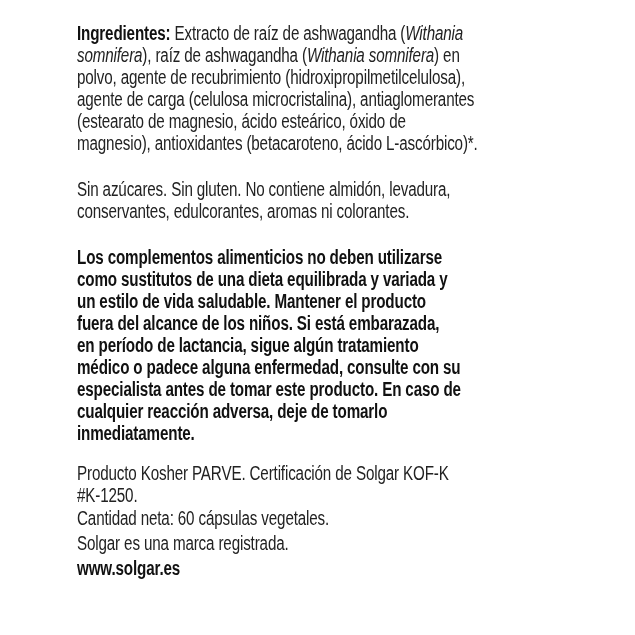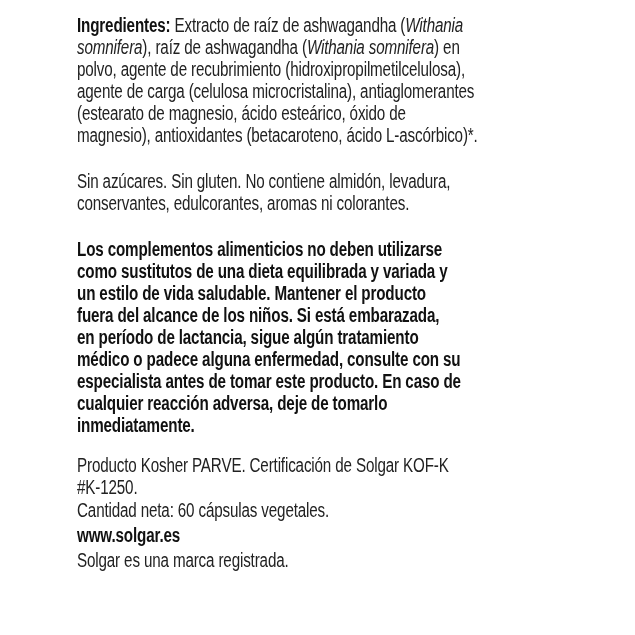--- a/index.html
+++ b/index.html
@@ -13,21 +13,21 @@
     overflow: hidden;
     font-family: "Liberation Sans", sans-serif;
   }
   .label {
     padding: 14px 0 0 77px;
     color: #222222;
   }
   .para {
     margin-top: 24px;
   }
-  .para:first-child { margin-top: 0; }
+  .para:first-child { margin-top: 8px; }
   .line {
     font-size: 20px;
     line-height: 22px;
     height: 22px;
     white-space: nowrap;
     letter-spacing: -0.2px;
     transform: scaleX(0.76);
     transform-origin: 0 50%;
   }
   .para.bold .line {
@@ -77,20 +77,20 @@
         <div class="line" data-name="text-line"><span data-name="text-segment">cualquier reacción adversa, deje de tomarlo</span></div>
         <div class="line" data-name="text-line"><span data-name="text-segment">inmediatamente.</span></div>
       </div>
       <div class="para" data-name="paragraph-kosher">
         <div class="line" data-name="text-line"><span data-name="text-segment">Producto Kosher PARVE. Certificación de Solgar KOF-K</span></div>
         <div class="line" data-name="text-line"><span data-name="text-segment">#K-1250.</span></div>
       </div>
       <div class="para" data-name="paragraph-quantity">
         <div class="line" data-name="text-line"><span data-name="text-segment">Cantidad neta: 60 cápsulas vegetales.</span></div>
       </div>
+      <div class="para" data-name="paragraph-trademark">
+        <div class="line" data-name="text-line"><span data-name="text-segment">Solgar es una marca registrada.</span></div>
+      </div>
       <div class="para bold" data-name="paragraph-website">
         <div class="line" data-name="text-line"><span data-name="text-segment">www.solgar.es</span></div>
-      </div>
-      <div class="para" data-name="paragraph-trademark">
-        <div class="line" data-name="text-line"><span data-name="text-segment">Solgar es una marca registrada.</span></div>
       </div>
     </div>
 </div>
 
 </body></html>

